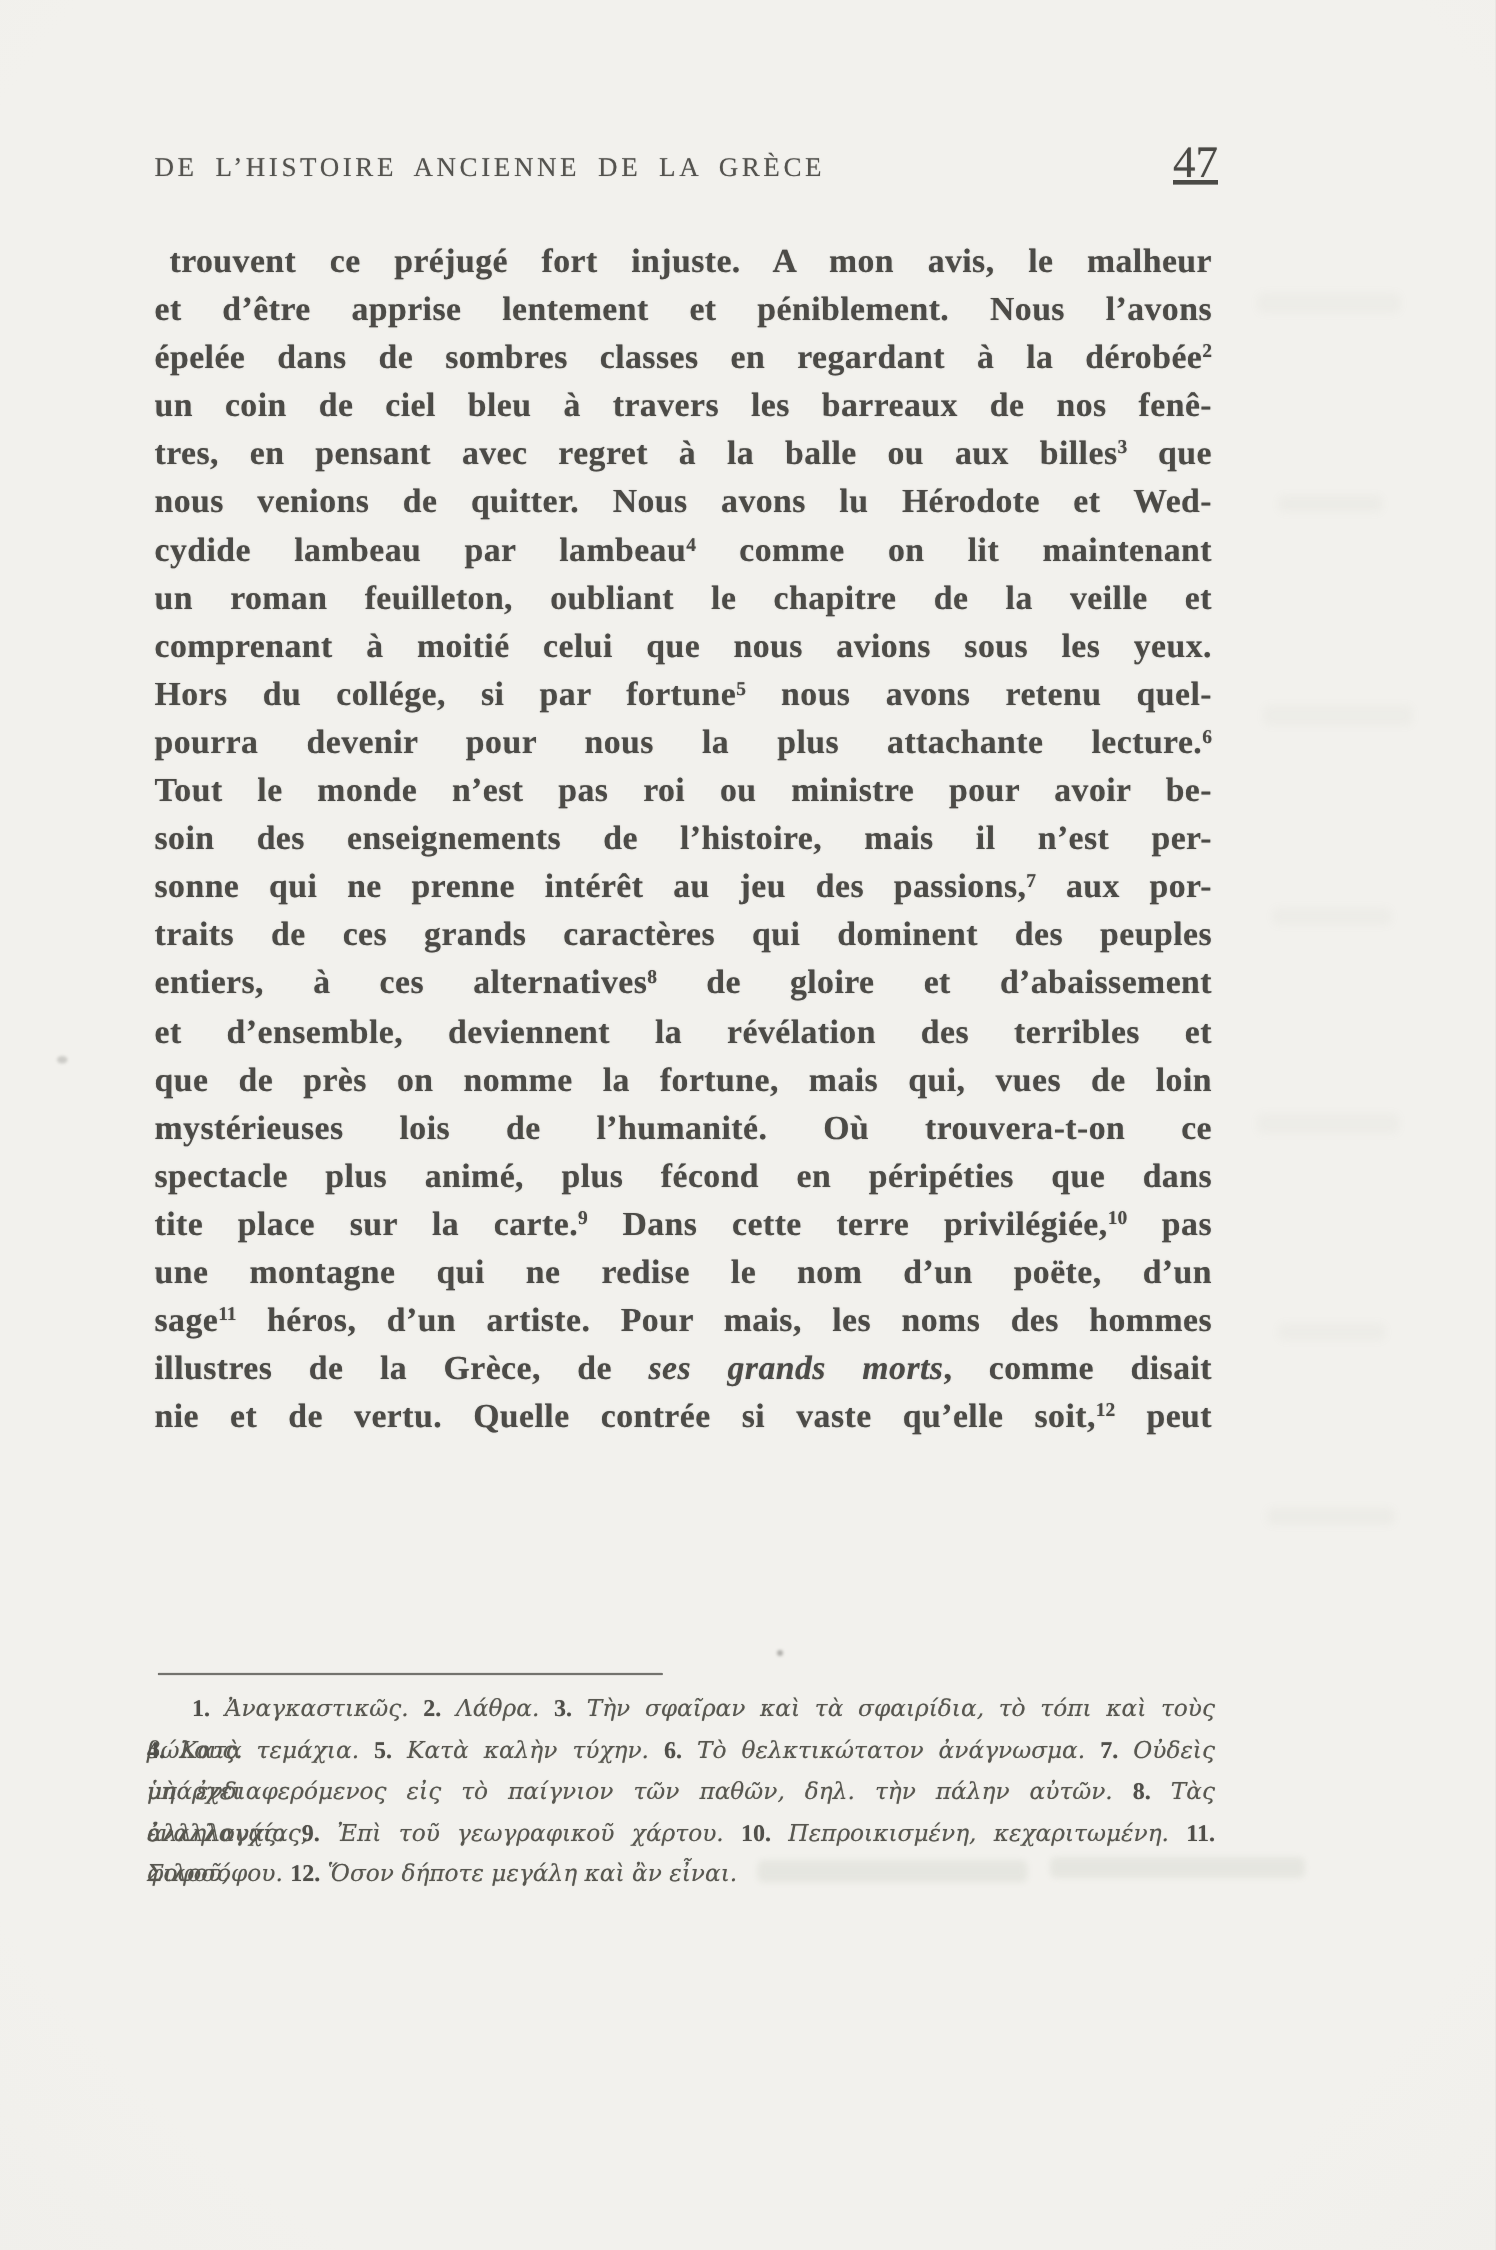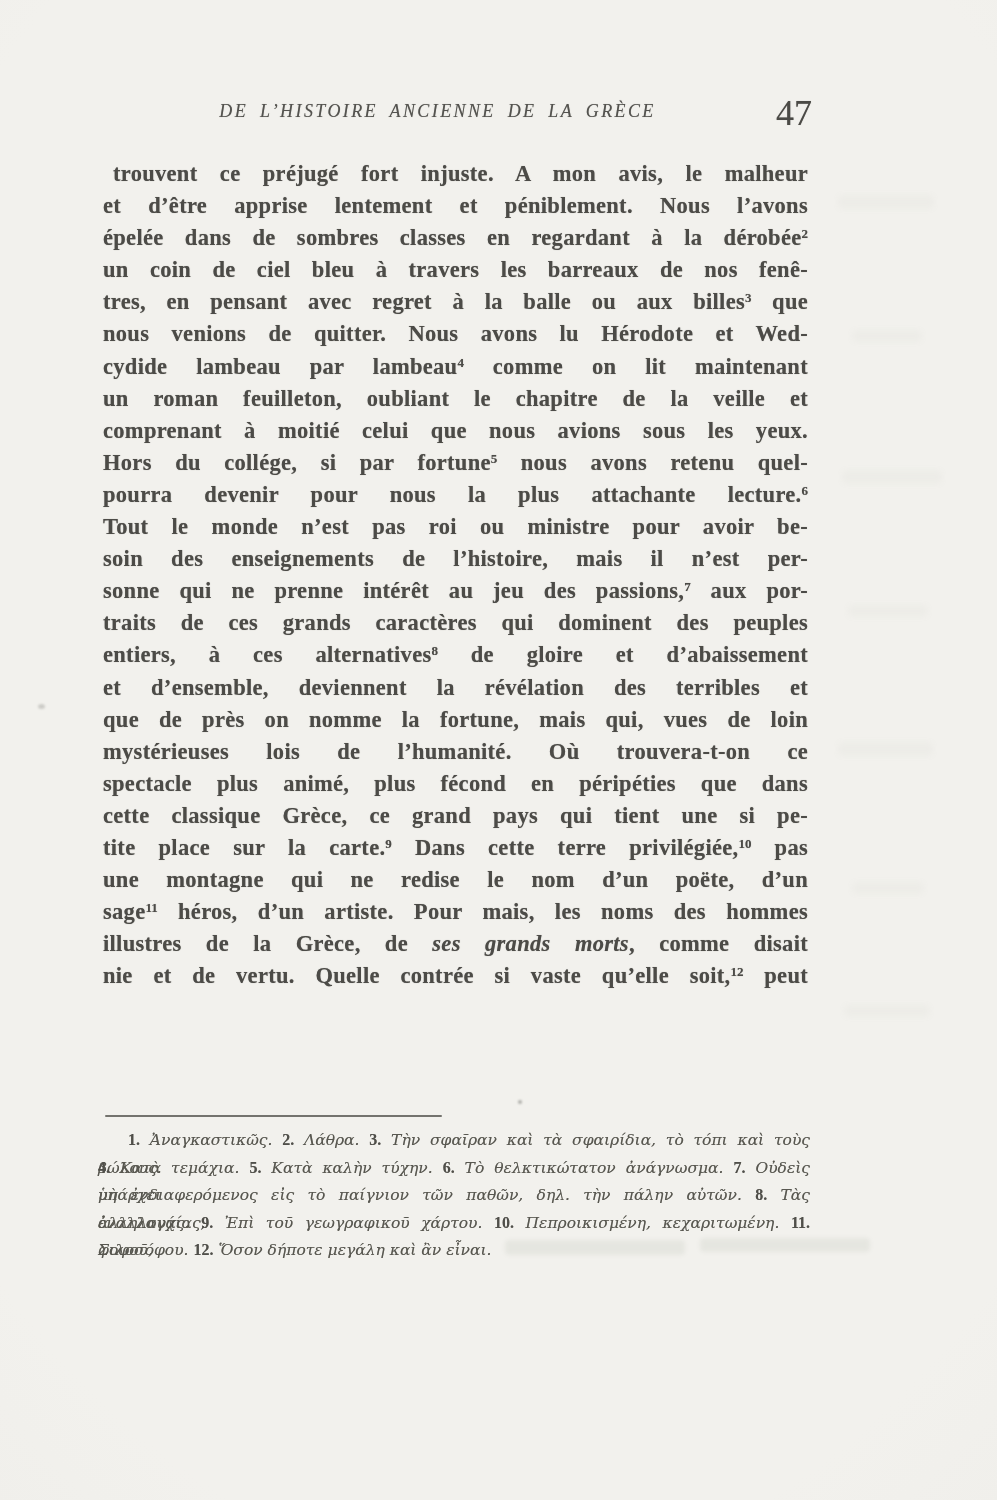--- a/index.html
+++ b/index.html
@@ -5,27 +5,28 @@
   html,body { margin:0; padding:0; background:#dddcd8; }
   .scan {
     position:relative; width:997px; height:1500px; overflow:hidden;
     background:#f0efeb;
     background-image: radial-gradient(130% 115% at 50% 45%, #f2f1ed 52%, #ecebe7 82%, #e4e3df 100%);
     font-family:"Liberation Serif","DejaVu Serif",serif;
     color:#4c4b47;
   }
   .header { position:absolute; top:97px; left:103px; width:705px; height:32px; }
   .running-title {
-    position:absolute; left:0; right:36px; top:4px; text-align:center;
+    position:absolute; left:0; right:36px; top:4px; text-align:left;
     font-size:18px; letter-spacing:2.4px; word-spacing:5px; color:#54534f;
-    text-shadow:0 0 0.7px rgba(84,83,79,0.5); white-space:nowrap;font-style:italic;
+    text-shadow:0 0 0.7px rgba(84,83,79,0.5); white-space:nowrap;
   }
   .page-number {
-    position:absolute; right:-4px; top:-5px; font-size:36px; color:#4b4a46;
+    position:absolute; right:-4px; top:-5px; font-size:30px; color:#4b4a46;
     text-shadow:0 0 0.7px rgba(75,74,70,0.5);
+    text-decoration:underline;
   }
   .body { position:absolute; top:158px; left:103px; width:705px; }
   .tline {
     height:32.1px; line-height:32.1px; font-size:22.5px;
     letter-spacing:0.3px; word-spacing:1.5px;
     text-align:justify; text-align-last:justify; text-justify:inter-word;
     color:#4c4b47; text-shadow:0 0 0.8px rgba(76,75,71,0.55);font-weight:bold;
   }
   .tline.first { text-indent:10px; }
   .fnref { font-size:13px; line-height:0; vertical-align:7px; letter-spacing:0; }
@@ -75,21 +76,20 @@
       <div class="tline"><span class="seg">pourra devenir pour nous la plus attachante lecture.</span><sup class="fnref">6</sup></div>
       <div class="tline"><span class="seg">Tout le monde n’est pas roi ou ministre pour avoir be-</span></div>
       <div class="tline"><span class="seg">soin des enseignements de l’histoire, mais il n’est per-</span></div>
       <div class="tline"><span class="seg">sonne qui ne prenne intérêt au jeu des passions,</span><sup class="fnref">7</sup><span class="seg"> aux por-</span></div>
       <div class="tline"><span class="seg">traits de ces grands caractères qui dominent des peuples</span></div>
       <div class="tline"><span class="seg">entiers, à ces alternatives</span><sup class="fnref">8</sup><span class="seg"> de gloire et d’abaissement</span></div>
       <div class="tline"><span class="seg">et d’ensemble, deviennent la révélation des terribles et</span></div>
       <div class="tline"><span class="seg">que de près on nomme la fortune, mais qui, vues de loin</span></div>
       <div class="tline"><span class="seg">mystérieuses lois de l’humanité. Où trouvera-t-on ce</span></div>
       <div class="tline"><span class="seg">spectacle plus animé, plus fécond en péripéties que dans</span></div>
-      <div class="tline"><span class="seg">cette classique Grèce, ce grand pays qui tient une si pe-</span></div>
       <div class="tline"><span class="seg">tite place sur la carte.</span><sup class="fnref">9</sup><span class="seg"> Dans cette terre privilégiée,</span><sup class="fnref">10</sup><span class="seg"> pas</span></div>
       <div class="tline"><span class="seg">une montagne qui ne redise le nom d’un poëte, d’un</span></div>
       <div class="tline"><span class="seg">sage</span><sup class="fnref">11</sup><span class="seg"> héros, d’un artiste. Pour mais, les noms des hommes</span></div>
       <div class="tline"><span class="seg">illustres de la Grèce, de </span><span class="it">ses grands morts</span><span class="seg">, comme disait</span></div>
       <div class="tline"><span class="seg">nie et de vertu. Quelle contrée si vaste qu’elle soit,</span><sup class="fnref">12</sup><span class="seg"> peut</span></div>
     </div>
 
   <div class="fnrule"></div>
 
   <div class="footnotes" id="footnote-lines">

